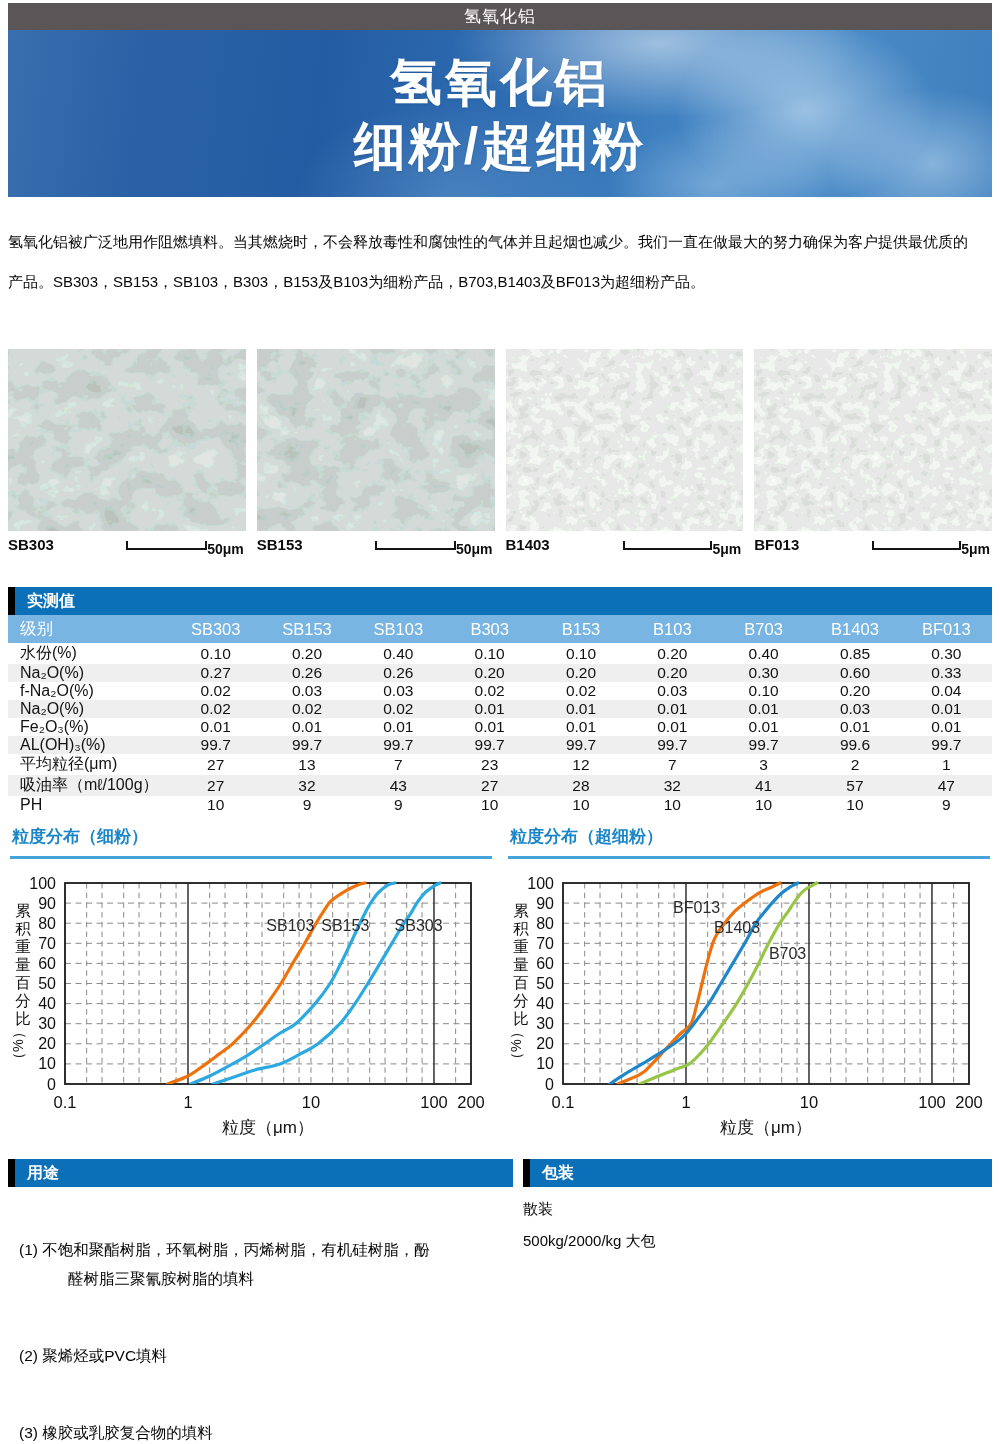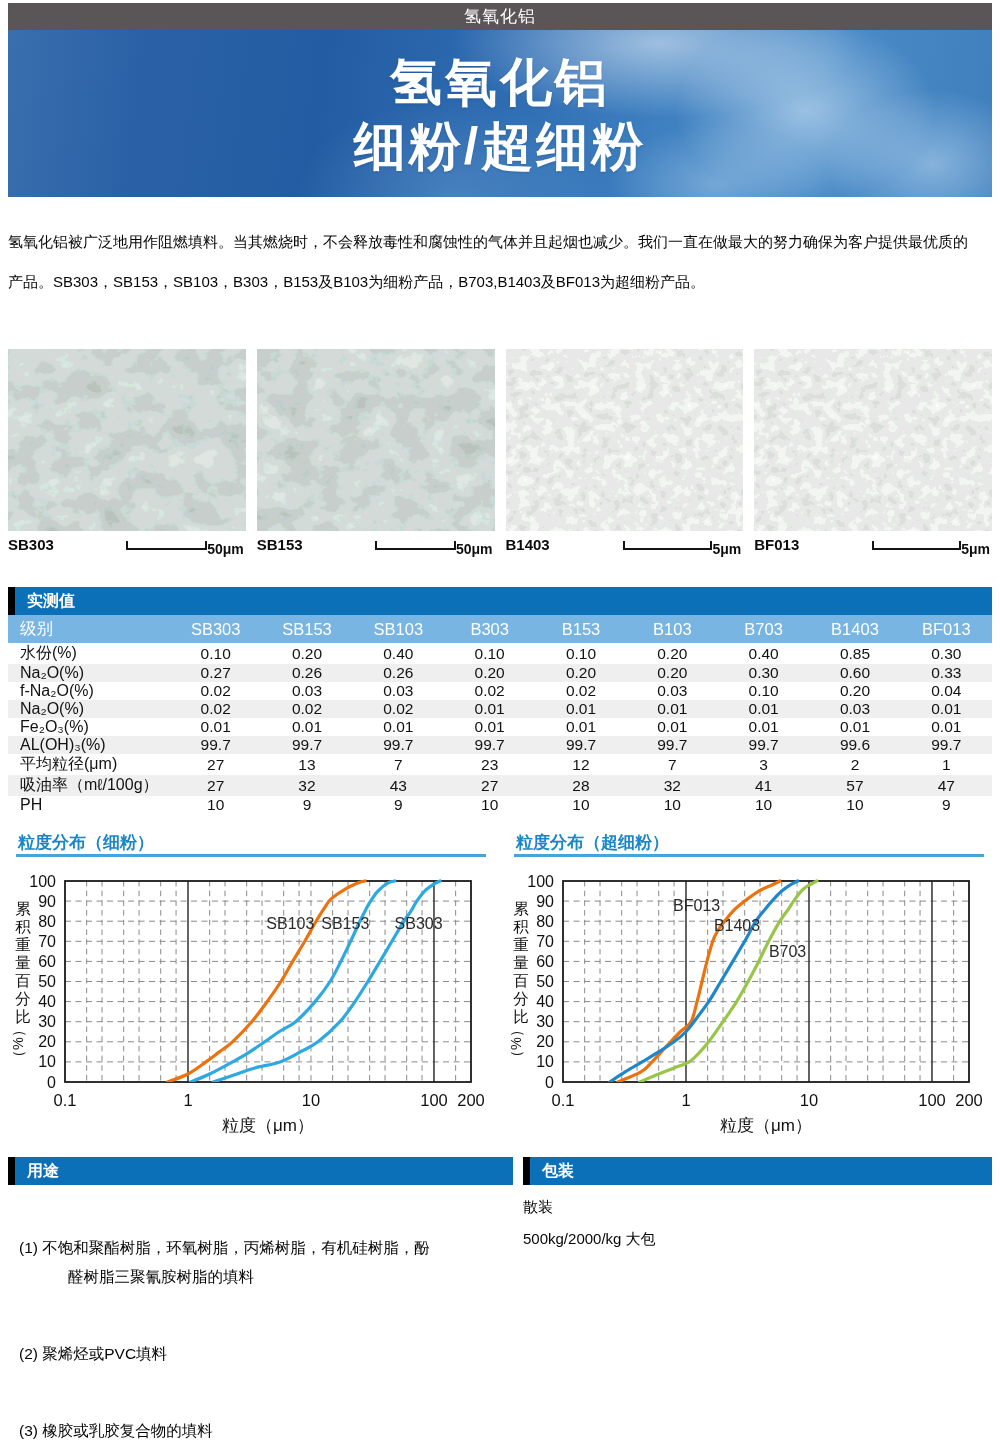--- a/index.html
+++ b/index.html
@@ -53,22 +53,22 @@
   #spec-table th:first-child{width:150px;text-align:left;padding-left:12px;}
   #spec-table thead th{text-align:center;}
   #spec-table tbody tr{height:17px;}
   #spec-table tbody tr:nth-child(even){background:#efefef;}
   #spec-table tbody th{text-align:left;padding-left:16px;}
   #spec-table tbody td{text-align:center;font-size:15.5px;}
 
   
   .charts{margin-top:5px;display:flex;gap:12px;}
   .chart-col{flex:1;}
-  .chart-title{margin:8px;color:#1b86c7;font-size:17px;font-weight:bold;
-               padding:4px 0 0 2px;border-bottom:3px solid #45a5da;}
+  .chart-title{margin:2px;color:#1b86c7;font-size:17px;font-weight:bold;
+               padding:4px 0 8px 2px;border-bottom:3px solid #45a5da;}
   svg.chart{margin-top:12px;display:block;font-family:inherit;}
 
   
   .bottom{margin-top:20px;display:flex;gap:10px;}
   .uses-col{width:505px;}
   .pack-col{flex:1;}
   .uses-list{list-style:none;margin:8px 0 0;padding:0;font-size:15.5px;line-height:29px;color:#060606;}
   .uses-list li{white-space:pre-wrap;padding-left:60px;text-indent:-49px;margin-top:48px;}
   .pack-lines{margin-top:6px;font-size:15px;line-height:32px;color:#060606;}
 </style>

